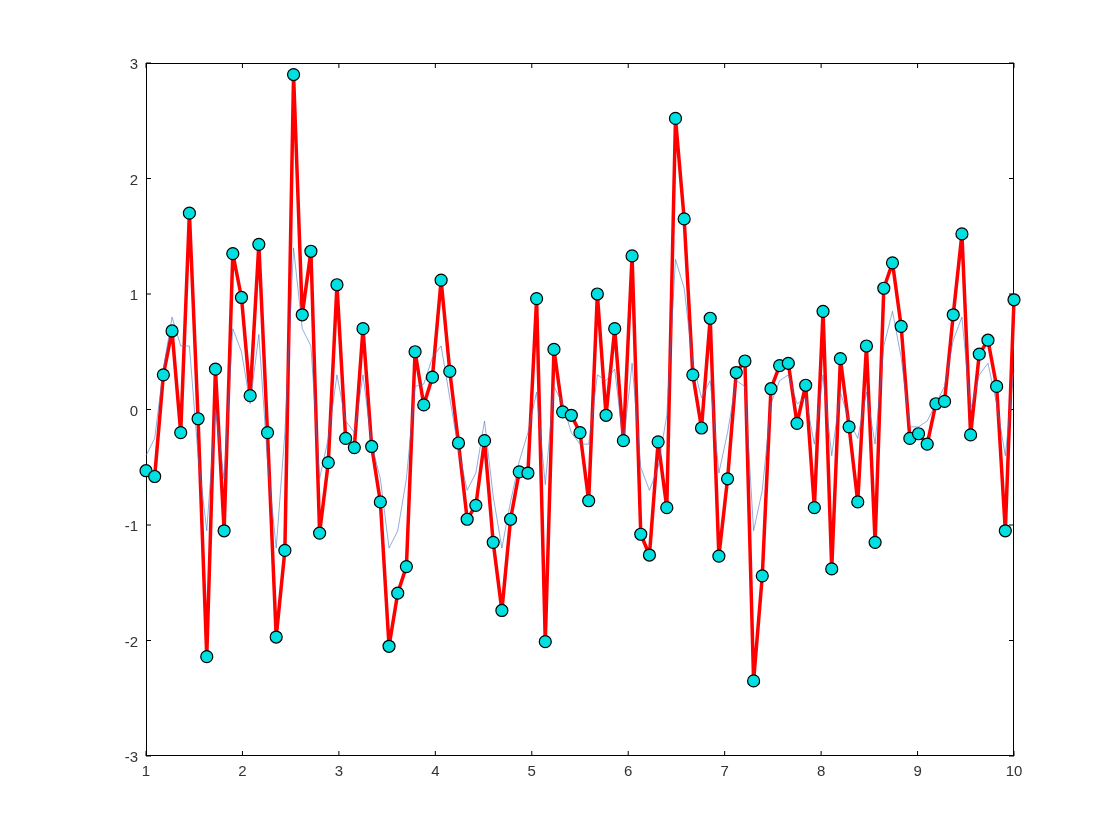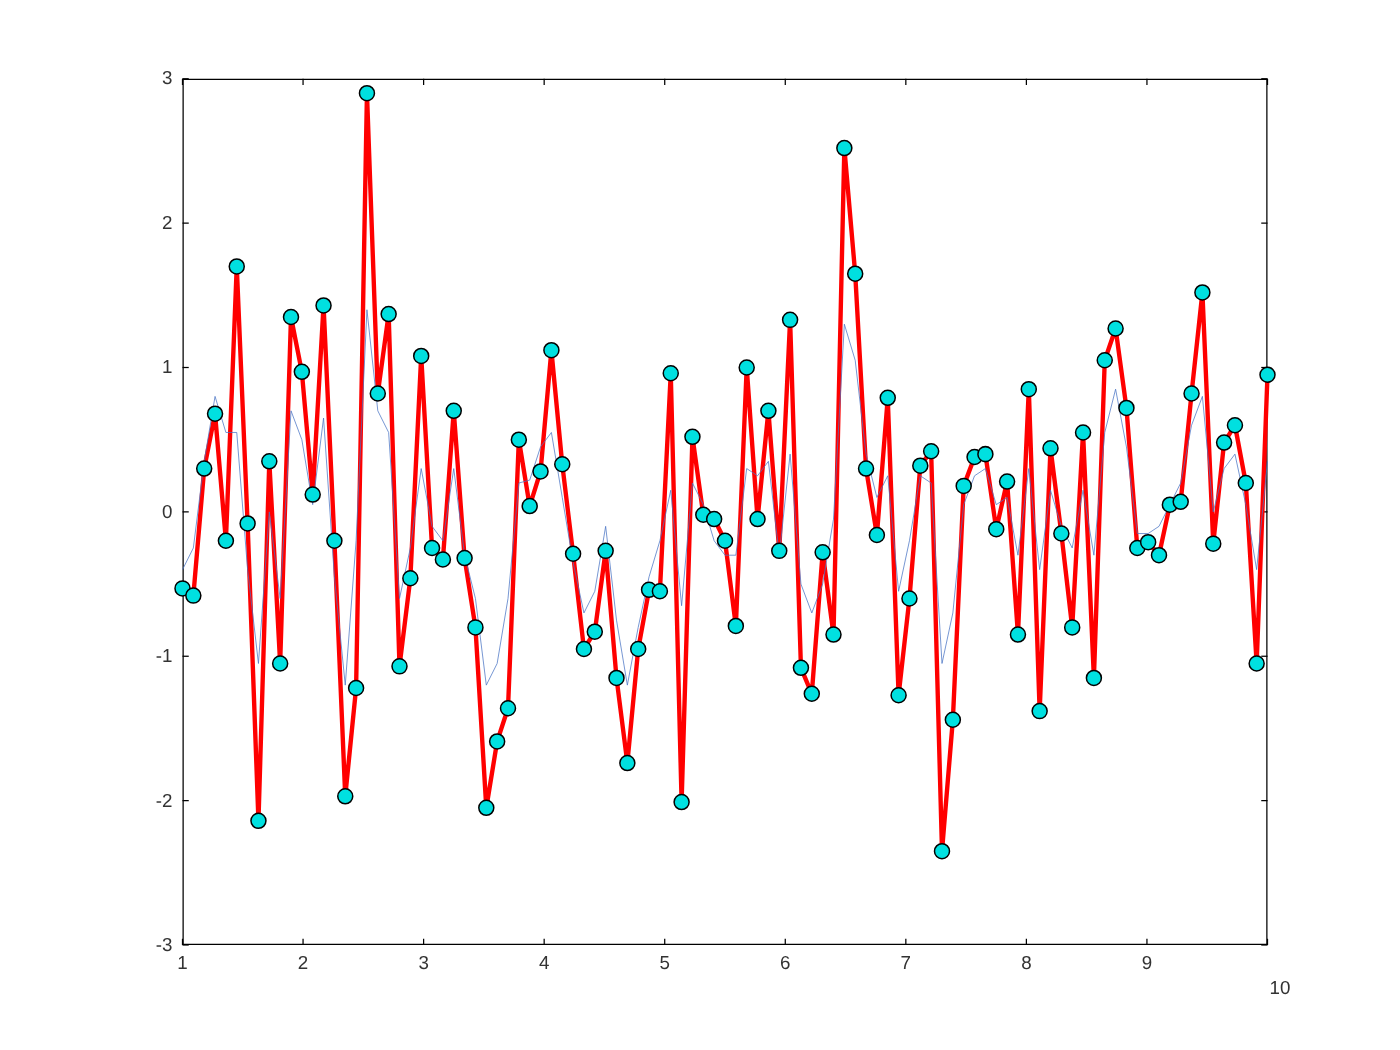--- a/index.html
+++ b/index.html
@@ -186,21 +186,21 @@
   <div id="tick-layer">
       <div class="tick-label x" style="left: 146px; top: 762px;">1</div>
       <div class="tick-label x" style="left: 242.444px; top: 762px;">2</div>
       <div class="tick-label x" style="left: 338.889px; top: 762px;">3</div>
       <div class="tick-label x" style="left: 435.333px; top: 762px;">4</div>
       <div class="tick-label x" style="left: 531.778px; top: 762px;">5</div>
       <div class="tick-label x" style="left: 628.222px; top: 762px;">6</div>
       <div class="tick-label x" style="left: 724.667px; top: 762px;">7</div>
       <div class="tick-label x" style="left: 821.111px; top: 762px;">8</div>
       <div class="tick-label x" style="left: 917.556px; top: 762px;">9</div>
-      <div class="tick-label x" style="left: 1014px; top: 782px; margin-left: 10px;">10</div>
+      <div class="tick-label x" style="left: 1014px; top: 762px;">10</div>
       <div class="tick-label y" style="left: 138px; top: 756px;">-3</div>
       <div class="tick-label y" style="left: 138px; top: 640.5px;">-2</div>
       <div class="tick-label y" style="left: 138px; top: 525px;">-1</div>
       <div class="tick-label y" style="left: 138px; top: 409.5px;">0</div>
       <div class="tick-label y" style="left: 138px; top: 294px;">1</div>
       <div class="tick-label y" style="left: 138px; top: 178.5px;">2</div>
       <div class="tick-label y" style="left: 138px; top: 63px;">3</div>
     </div>
 </div>
 

